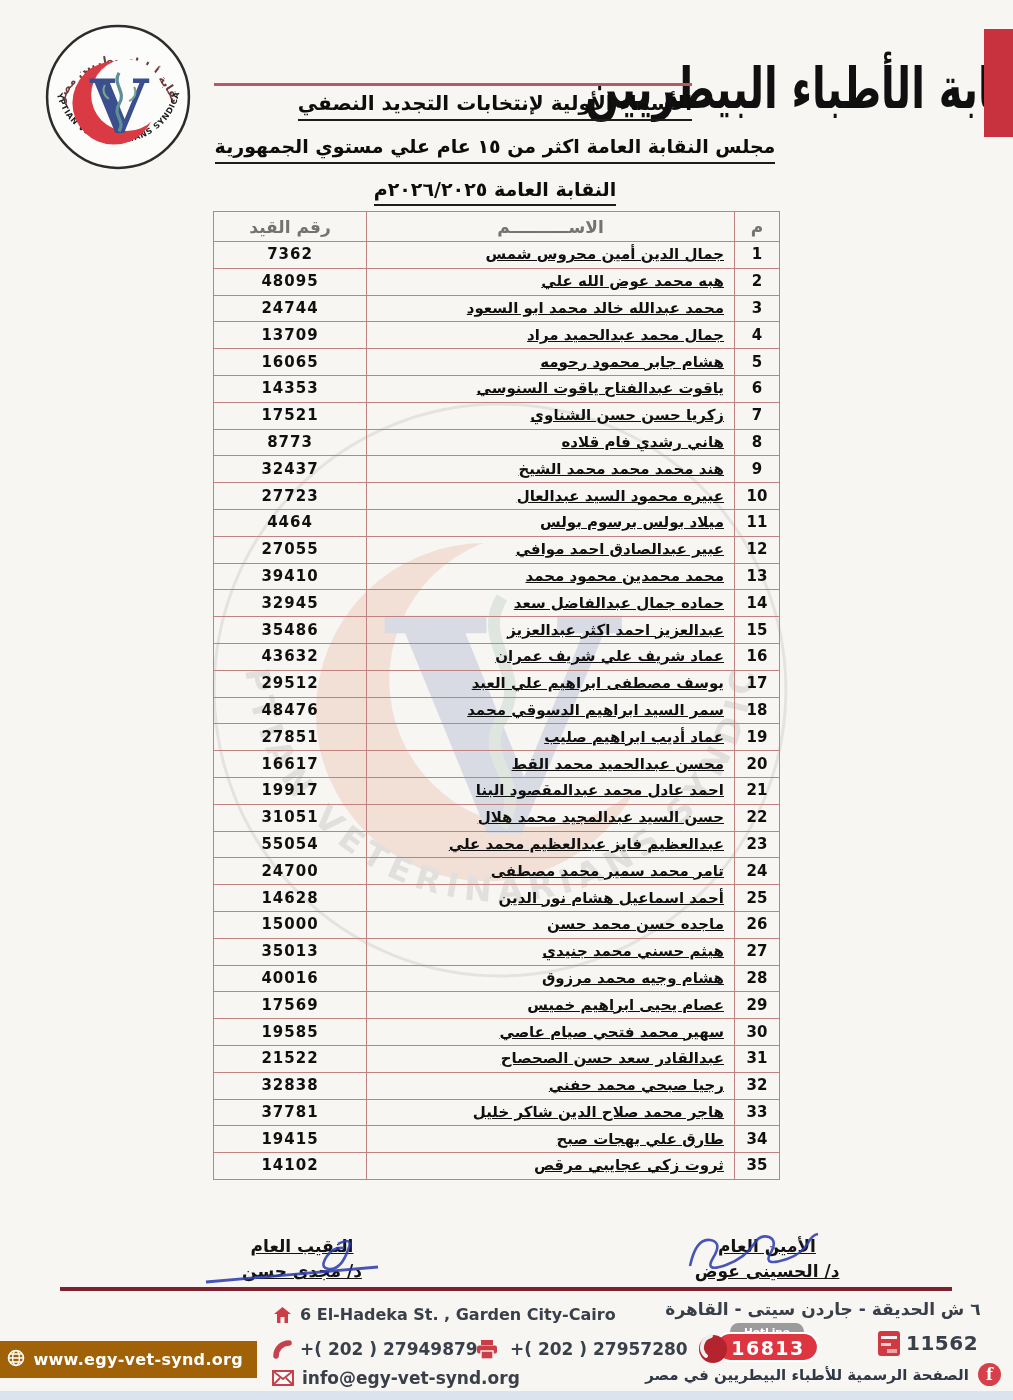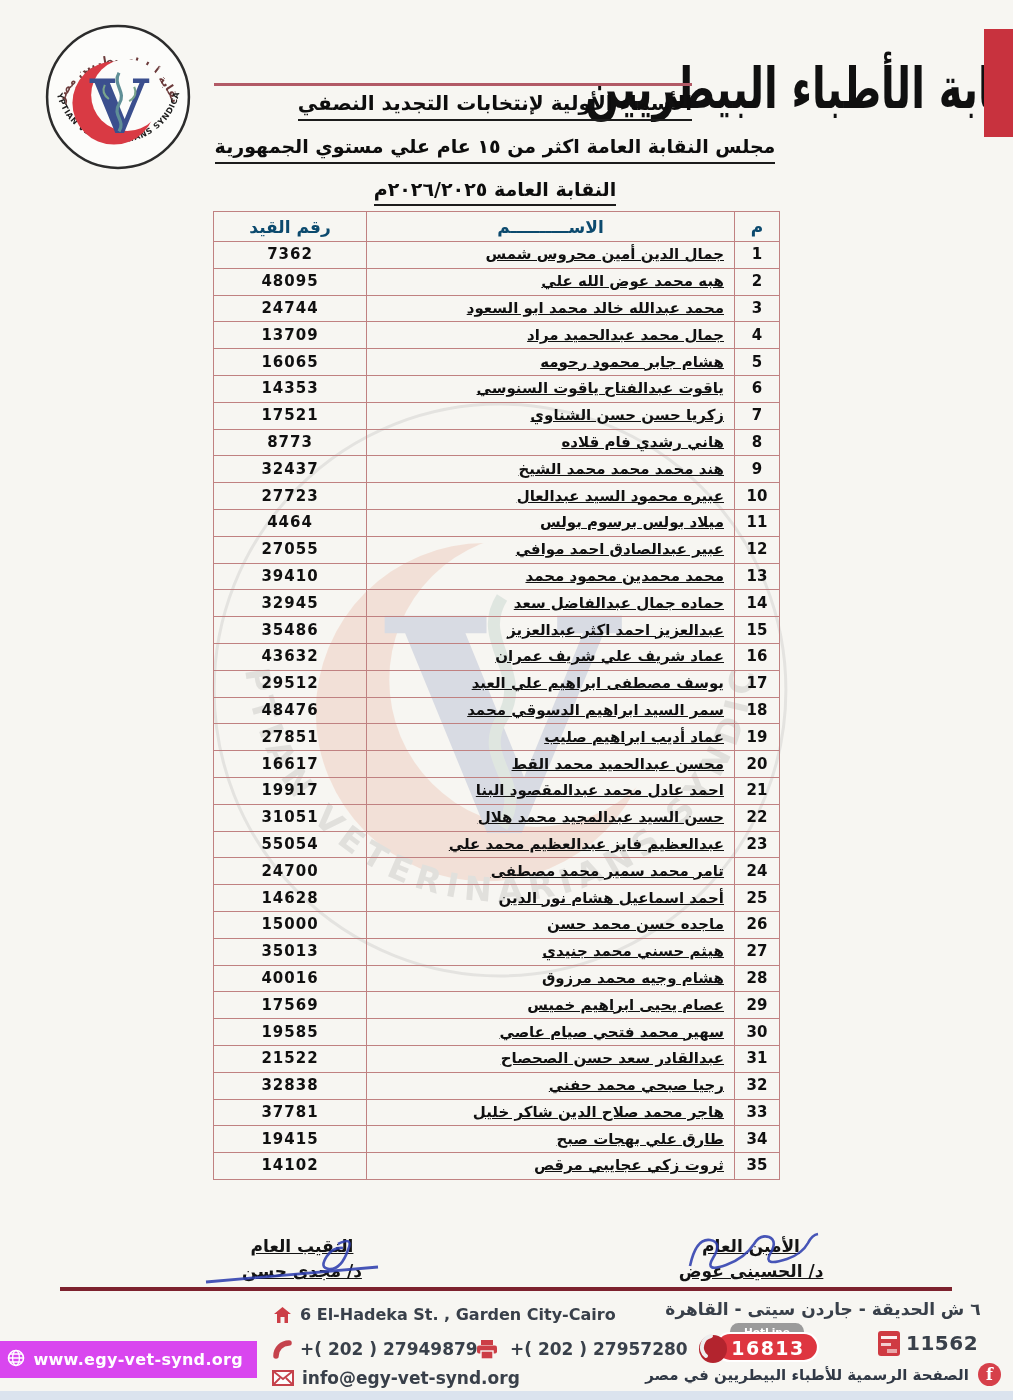--- a/index.html
+++ b/index.html
@@ -29,54 +29,54 @@
   .t1 span { font-size: 20px; }
   .t2 span { font-size: 19px; }
   .t3 span { font-size: 19px; }
   
   .roster {
     position: absolute; left: 213px; top: 211px; width: 566px;
     border-collapse: collapse; table-layout: fixed; direction: rtl;
     z-index: 2;
   }
   .roster th, .roster td { border: 1.5px solid #c08181; font-weight: bold; }
-  .roster th { height: 30px; font-size: 17px; text-align: center; color: #0c4a6e; }
+  .roster th { height: 30px; font-size: 17px; text-align: center; color: #737373; }
   .roster td { height: 26.8px; font-size: 15px; line-height: 1; color: #101010; }
   .col-serial { width: 45px; }
   .col-name   { width: 368px; }
   .col-reg    { width: 153px; }
   .serial-cell { text-align: center; direction: ltr; font-size: 15px; }
   .name-cell   { text-align: right; padding-right: 10px; text-decoration: underline; }
   .reg-cell    { text-align: center; direction: ltr; font-size: 16px; letter-spacing: 1px; }
   
   .watermark { position: absolute; left: 198px; top: 388px; width: 604px; height: 604px; opacity: 0.17; z-index: 1; pointer-events: none; }
   
   .sig { position: absolute; text-align: center; direction: rtl; z-index: 3; text-decoration: underline; }
   .sig .sig-title { font-size: 17px; font-weight: bold; }
   .sig .sig-name  { font-size: 17px; font-weight: bold; margin-top: 5px; }
-  .sig-right { left: 636px; top: 1236px; width: 230px; }
+  .sig-right { left: 652px; top: 1236px; width: 230px; }
   .sig-left  { left: 212px; top: 1236px; width: 180px; }
   .scribble { position: absolute; z-index: 4; pointer-events: none; }
   .scribble-right { left: 678px; top: 1218px; }
   .scribble-left  { left: 200px; top: 1240px; }
   .footer-rule { position: absolute; left: 60px; top: 1287px; width: 892px; height: 3.5px; background: #7d222e; }
   
   .f-text { font-weight: bold; color: #39404a; }
   .addr-en { position: absolute; left: 300px; top: 1305px; font-size: 16px; }
   .home-ico { position: absolute; left: 274px; top: 1307px; }
   .phone-row { position: absolute; left: 272px; top: 1337px; }
   .phone-ico { position: absolute; left: 0; top: 2px; }
   .phone-num { position: absolute; left: 28px; top: 2px; font-size: 17px; white-space: nowrap; }
   .fax-ico { position: absolute; left: 204px; top: 3px; }
   .fax-num { position: absolute; left: 238px; top: 2px; font-size: 17px; white-space: nowrap; }
   .mail-ico { position: absolute; left: 272px; top: 1370px; }
   .mail-txt { position: absolute; left: 302px; top: 1368px; font-size: 17px; }
   .web-banner {
     position: absolute; left: 0; top: 1341px; width: 257px; height: 37px;
-    background: #d946ef; display: flex; align-items: center; justify-content: flex-end;
+    background: #a16207; display: flex; align-items: center; justify-content: flex-end;
     gap: 8px; padding-right: 14px; color: #fff;
   }
   .web-banner .web-url { font-weight: bold; font-size: 16px; letter-spacing: 0.3px; }
   .addr-ar { position: absolute; left: 640px; top: 1299px; width: 366px; text-align: center; direction: rtl; font-size: 17px; }
   .hotline { position: absolute; left: 698px; top: 1322px; width: 126px; height: 44px; }
   .short-ico { position: absolute; left: 877px; top: 1330px; }
   .short-num { position: absolute; left: 906px; top: 1331px; font-size: 20px; letter-spacing: 0.5px; }
   .fb-row { position: absolute; left: 640px; top: 1363px; width: 366px; direction: rtl; display: flex; align-items: center; justify-content: center; gap: 9px; }
   .fb-circle { width: 23px; height: 23px; border-radius: 50%; background: #d6404a; color: #fff; font-weight: bold; font-size: 16px; display: flex; align-items: center; justify-content: center; font-family: "DejaVu Serif", serif; }
   .fb-caption { font-size: 15px; font-weight: bold; color: #303845; }

